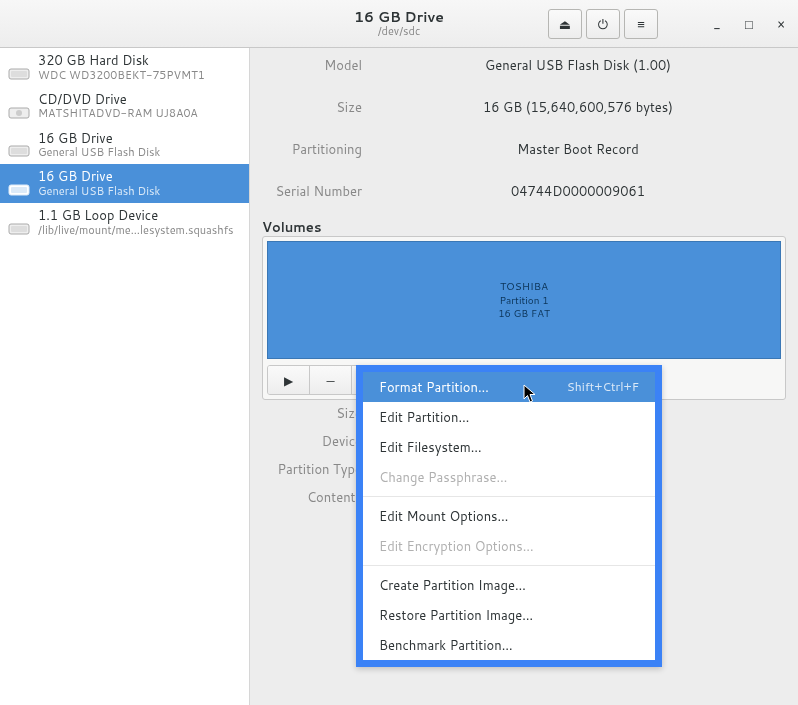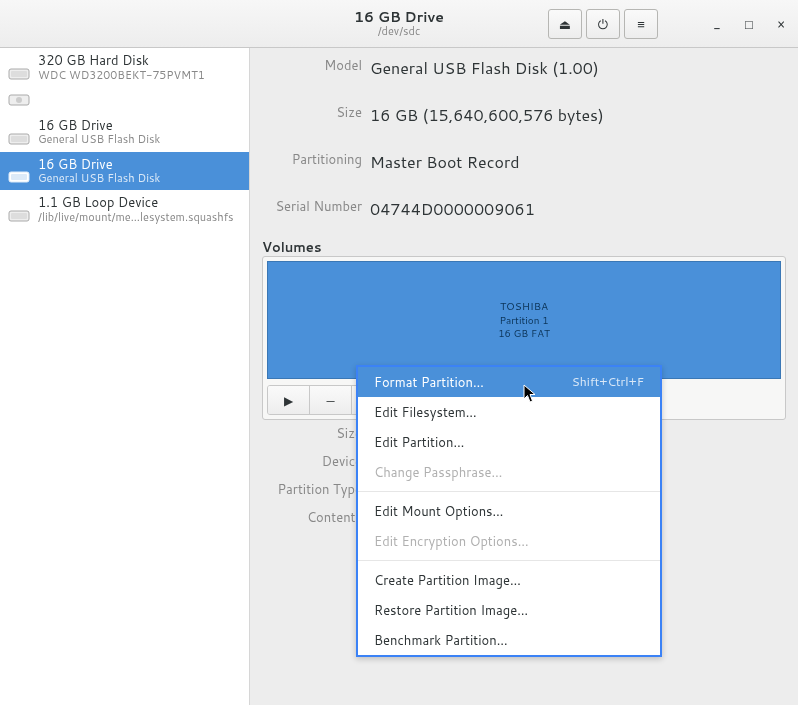--- a/index.html
+++ b/index.html
@@ -91,21 +91,21 @@
     background: #ededed;
     position: relative;
   }
   .props {
     display: grid;
     grid-template-columns: 100px 1fr;
     gap: 24px 8px;
     margin-bottom: 18px;
   }
   .prop-label { text-align: right; color: #888; font-size: 13px; }
-  .prop-value { text-align: left; font-size: 16px; color:#2e3436;}
+  .prop-value { text-align: center; font-size: 13px; color:#2e3436;}
   .section-title { font-weight: bold; font-size: 13px; margin-bottom: 0; color:#2e3436;}
   .volumes-box {
     border: 1px solid #c8c8c8;
     border-radius: 3px;
     background: #f7f7f6;
     padding: 4px;
     margin-bottom: 4px;
   }
   .volume-block {
     height: 118px;
@@ -144,21 +144,21 @@
     gap: 10px 8px;
     padding-left: 0;
   }
   
   .context-menu {
     position: absolute;
     left: 356px;
     top: 365px;
     width: 306px;
     background: #fff;
-    border: 2px solid #3b82f6;
+    border: 7px solid #3b82f6;
     box-shadow: 0 2px 6px rgba(0,0,0,0.2);
     z-index: 50;
     font-size: 13px;
   }
   .menu-item {
     padding: 6px 16px;
     display: flex;
     justify-content: space-between;
     color: #2e3436;
     white-space: nowrap;
@@ -218,20 +218,24 @@
       </div>
     </div>
 
     <div class="device-row">
       <span class="drive-icon">
         <svg viewBox="0 0 22 16">
             <rect x="1" y="3" width="20" height="10" rx="2" fill="#eee" stroke="#aaa"></rect>
             <circle cx="11" cy="8" r="3" fill="#ccc"></circle>
           </svg>
       </span>
+      <div class="device-text">
+        <div class="device-title">CD/DVD Drive</div>
+        <div class="device-sub">MATSHITADVD-RAM UJ8A0A</div>
+      </div>
     </div>
 
     <div class="device-row">
       <span class="drive-icon">
         <svg viewBox="0 0 22 16">
             <rect x="1" y="3" width="20" height="10" rx="2" fill="#eee" stroke="#aaa"></rect>
             <rect x="3" y="5" width="16" height="6" rx="1" fill="#ddd"></rect>
           </svg>
       </span>
       <div class="device-text">
@@ -315,24 +319,24 @@
     </div>
   </div>
 </div>
 
 <div class="context-menu">
   <div class="menu-item selected">
     <span>Format Partition…</span>
     <span class="menu-accel">Shift+Ctrl+F</span>
   </div>
   <div class="menu-item">
+    <span>Edit Partition…</span>
+  </div>
+  <div class="menu-item">
     <span>Edit Filesystem…</span>
-  </div>
-  <div class="menu-item">
-    <span>Edit Partition…</span>
   </div>
   <div class="menu-item disabled">
     <span>Change Passphrase…</span>
   </div>
   <div class="menu-sep"></div>
   <div class="menu-item">
     <span>Edit Mount Options…</span>
   </div>
   <div class="menu-item disabled">
     <span>Edit Encryption Options…</span>

